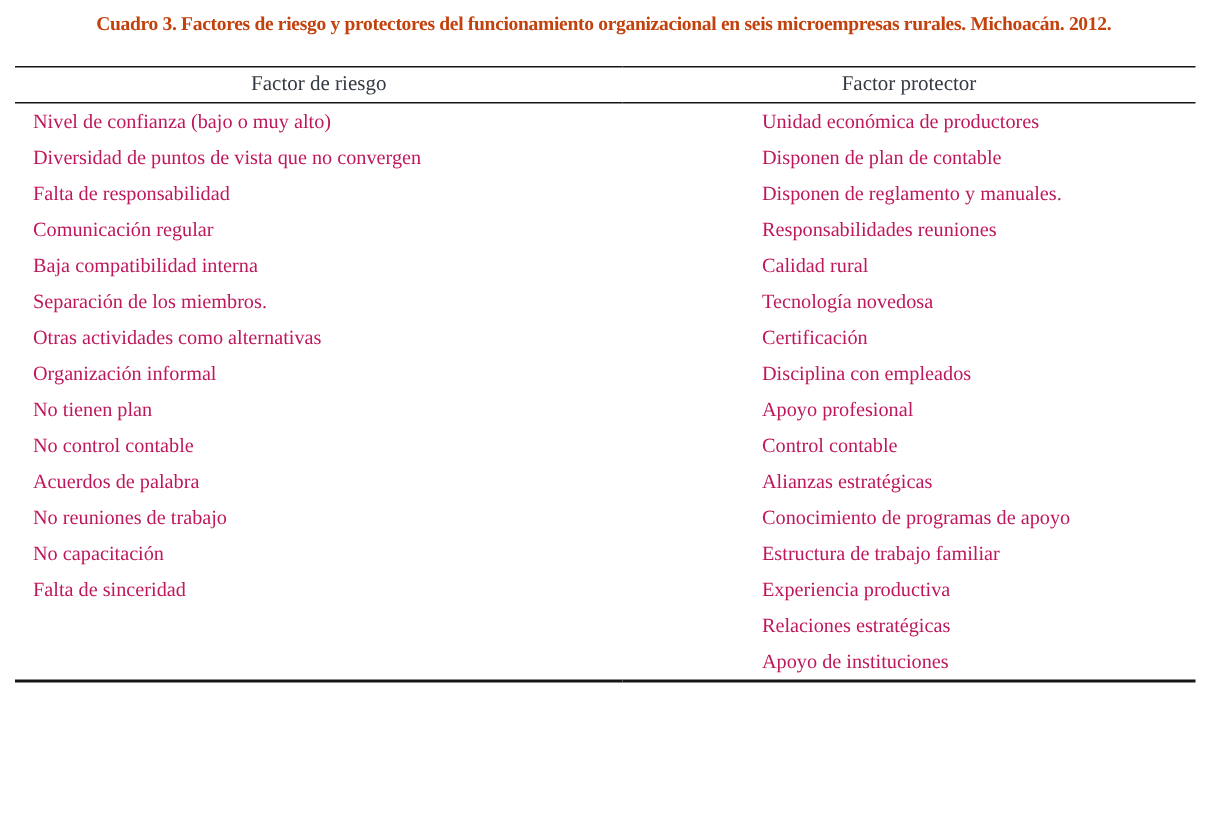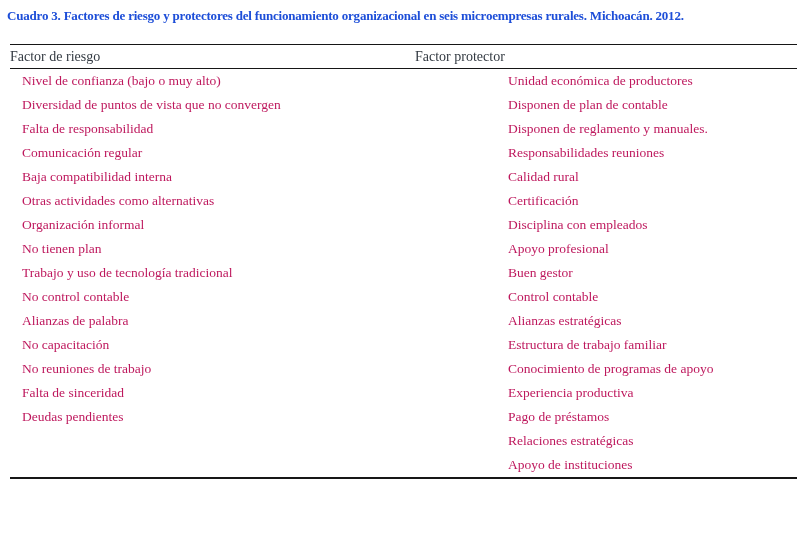--- a/index.html
+++ b/index.html
@@ -12,40 +12,41 @@
     height: 557px;
     overflow: hidden;
     font-family: "Liberation Serif", serif;
   }
   .caption {
     margin: 6px 6px 0 7px;
     font-weight: bold;
     font-size: 13px;
     letter-spacing: -0.2px;
     line-height: 19px;
-    color: #1d4ed8;
+    color: #c2410c;
     white-space: nowrap;
+    text-align: center;
   }
   table.factors {
     border-collapse: collapse;
     table-layout: fixed;
     width: 787px;
     margin: 19px 0 0 10px;
   }
   col.col-risk { width: 405px; }
   col.col-protector { width: 382px; }
   thead th {
     border-top: 1.5px solid #161616;
     border-bottom: 1.5px solid #161616;
     font-weight: normal;
     font-size: 14px;
     color: #333a42;
     height: 23px;
     padding: 0;
-    text-align: left;
+    text-align: center;
     vertical-align: middle;
   }
   tbody td {
     height: 24px;
     line-height: 24px;
     font-size: 13.5px;
     color: #be185d;
     padding: 0;
     vertical-align: middle;
     white-space: nowrap;
@@ -88,58 +89,54 @@
       </tr>
       <tr>
         <td class="risk">Comunicación regular</td>
         <td class="protector">Responsabilidades reuniones</td>
       </tr>
       <tr>
         <td class="risk">Baja compatibilidad interna</td>
         <td class="protector">Calidad rural</td>
       </tr>
       <tr>
+        <td class="risk">Separación de los miembros.</td>
+        <td class="protector">Tecnología novedosa</td>
+      </tr>
+      <tr>
         <td class="risk">Otras actividades como alternativas</td>
         <td class="protector">Certificación</td>
       </tr>
       <tr>
         <td class="risk">Organización informal</td>
         <td class="protector">Disciplina con empleados</td>
       </tr>
       <tr>
         <td class="risk">No tienen plan</td>
         <td class="protector">Apoyo profesional</td>
       </tr>
       <tr>
-        <td class="risk">Trabajo y uso de tecnología tradicional</td>
-        <td class="protector">Buen gestor</td>
-      </tr>
-      <tr>
         <td class="risk">No control contable</td>
         <td class="protector">Control contable</td>
       </tr>
       <tr>
-        <td class="risk">Alianzas de palabra</td>
+        <td class="risk">Acuerdos de palabra</td>
         <td class="protector">Alianzas estratégicas</td>
+      </tr>
+      <tr>
+        <td class="risk">No reuniones de trabajo</td>
+        <td class="protector">Conocimiento de programas de apoyo</td>
       </tr>
       <tr>
         <td class="risk">No capacitación</td>
         <td class="protector">Estructura de trabajo familiar</td>
       </tr>
       <tr>
-        <td class="risk">No reuniones de trabajo</td>
-        <td class="protector">Conocimiento de programas de apoyo</td>
-      </tr>
-      <tr>
         <td class="risk">Falta de sinceridad</td>
         <td class="protector">Experiencia productiva</td>
-      </tr>
-      <tr>
-        <td class="risk">Deudas pendientes</td>
-        <td class="protector">Pago de préstamos</td>
       </tr>
       <tr>
         <td class="risk"></td>
         <td class="protector">Relaciones estratégicas</td>
       </tr>
       <tr>
         <td class="risk"></td>
         <td class="protector">Apoyo de instituciones</td>
       </tr>
     </tbody>

